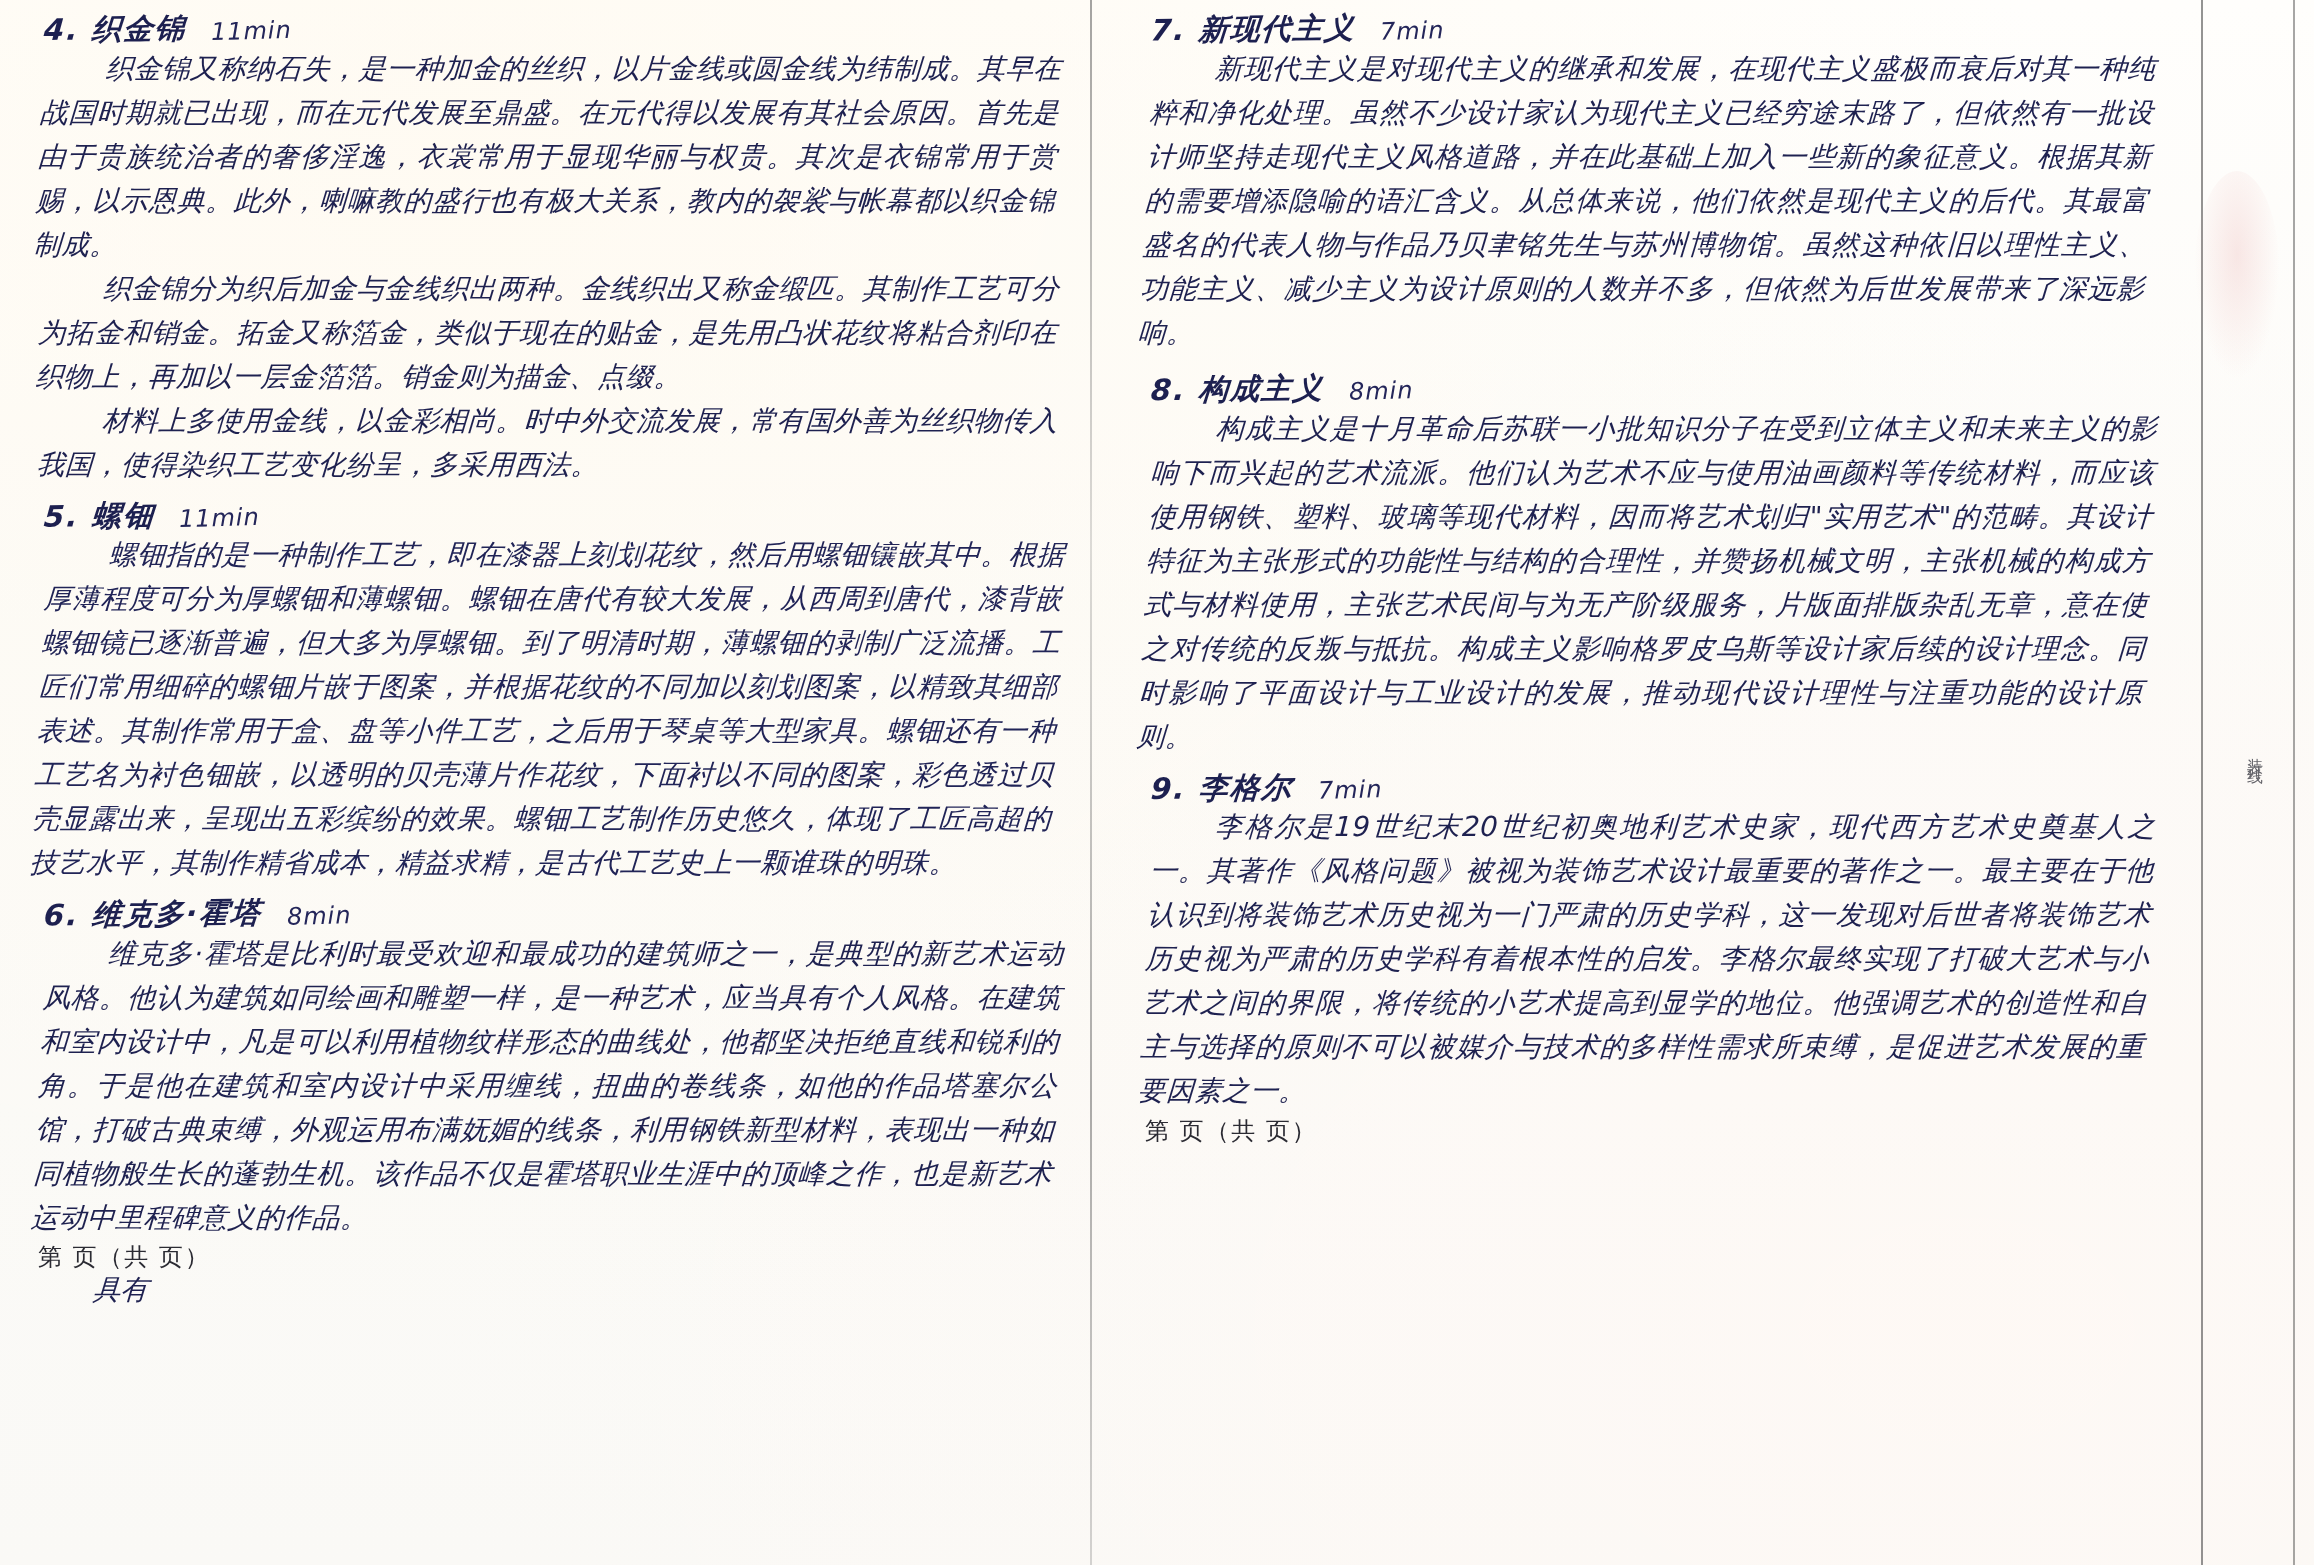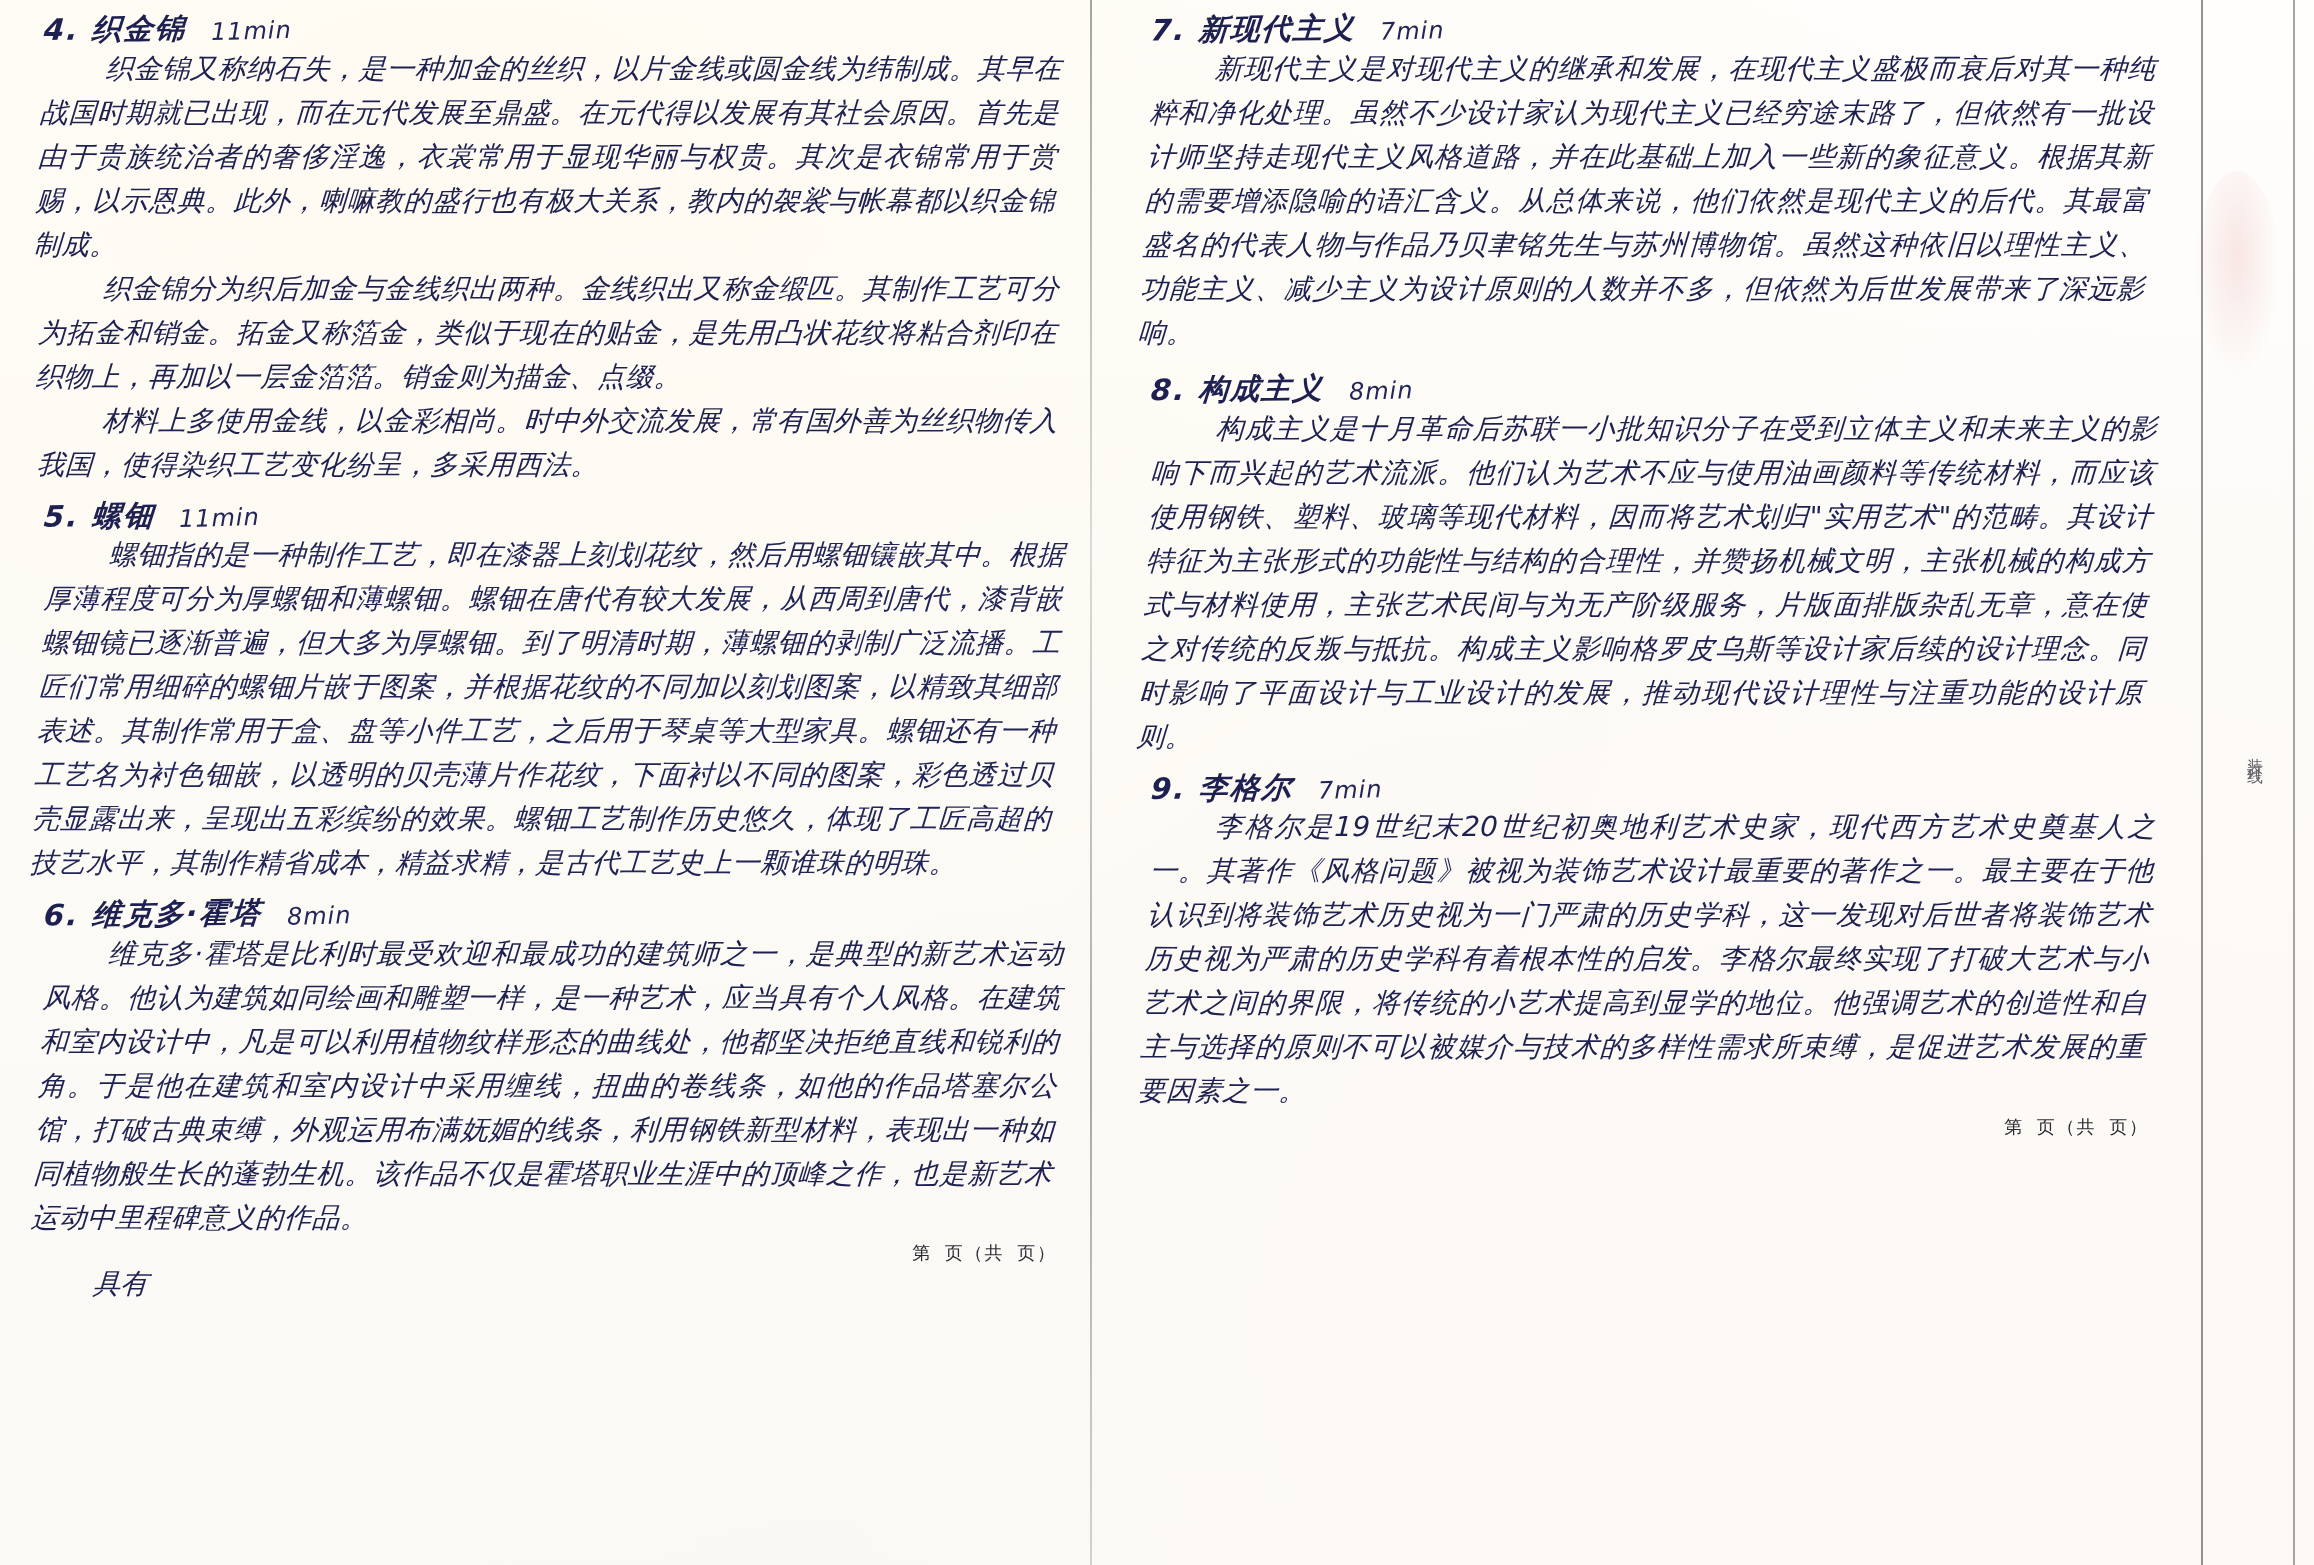--- a/index.html
+++ b/index.html
@@ -143,23 +143,23 @@
   .para.l2 { color: #212457; }
   .tail {
     font-size: 27.6px;
     font-style: italic;
     color: #1e2150;
     transform: skewX(-3deg);
     margin-left: 55px;
     line-height: 42px;
   }
   .footer {
-    text-align: right;
-    font-family: Liberation Mono, monospace;
-    font-size: 18px;
+    text-align: left;
+    font-family: Liberation Sans, sans-serif;
+    font-size: 24px;
     color: #2b2b33;
     letter-spacing: 1.9px;
     margin-top: 5.7px;
   }
   .footer-left { margin-top: 1.9px; }
   .spacer-sm { height: 7.6px; }
   .spacer-md { height: 13.3px; }
 </style>
 </head>
 <body>

